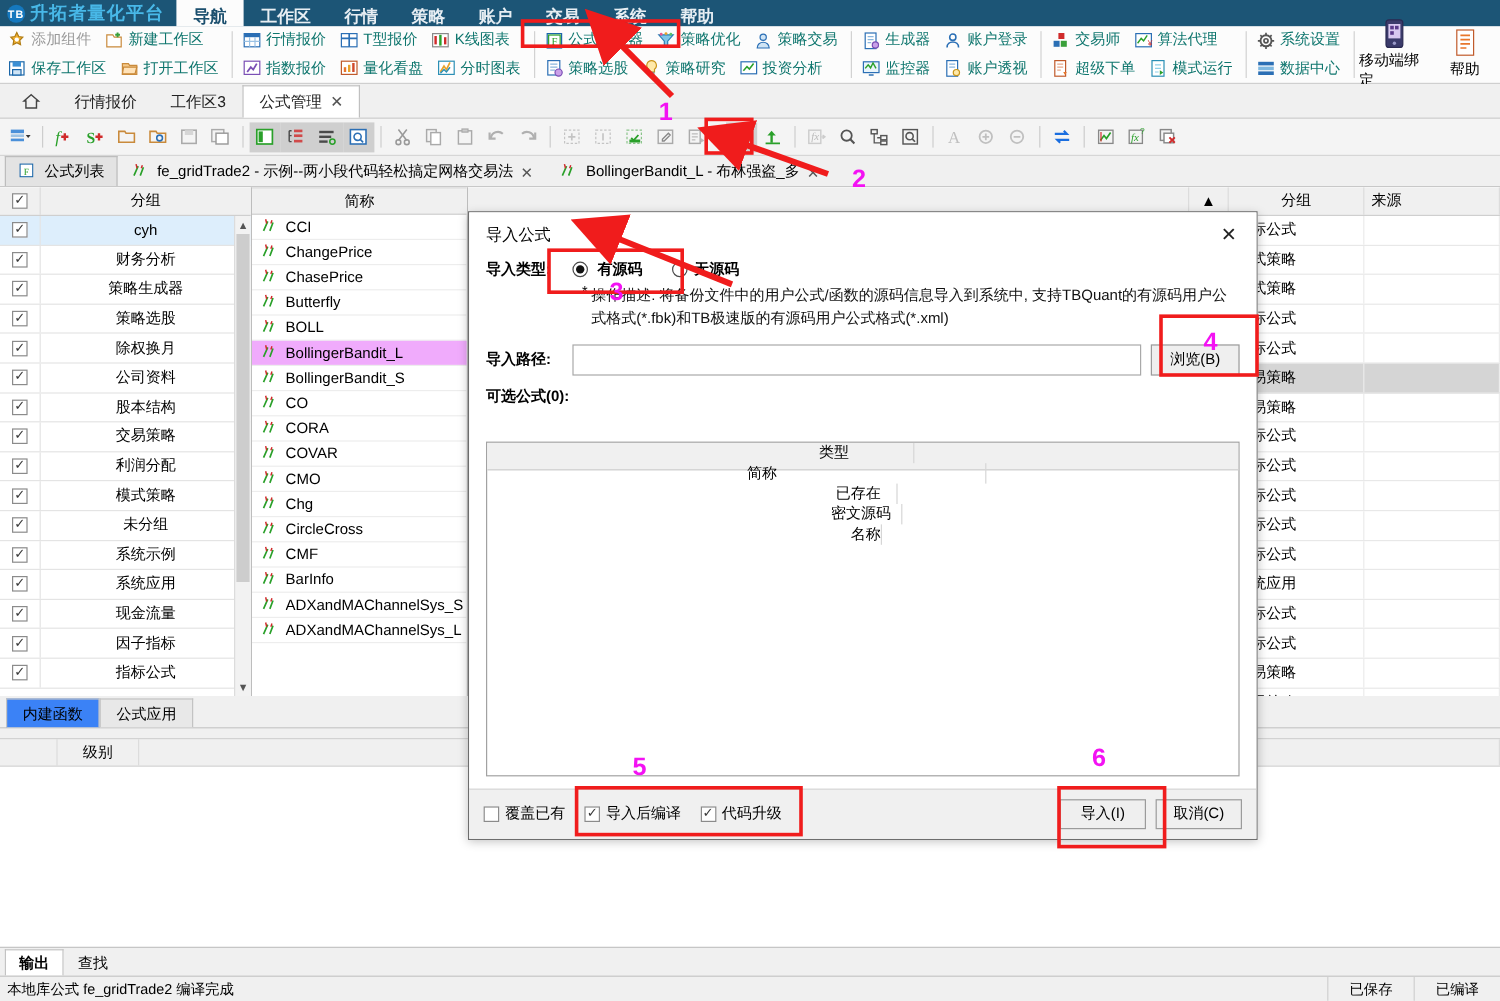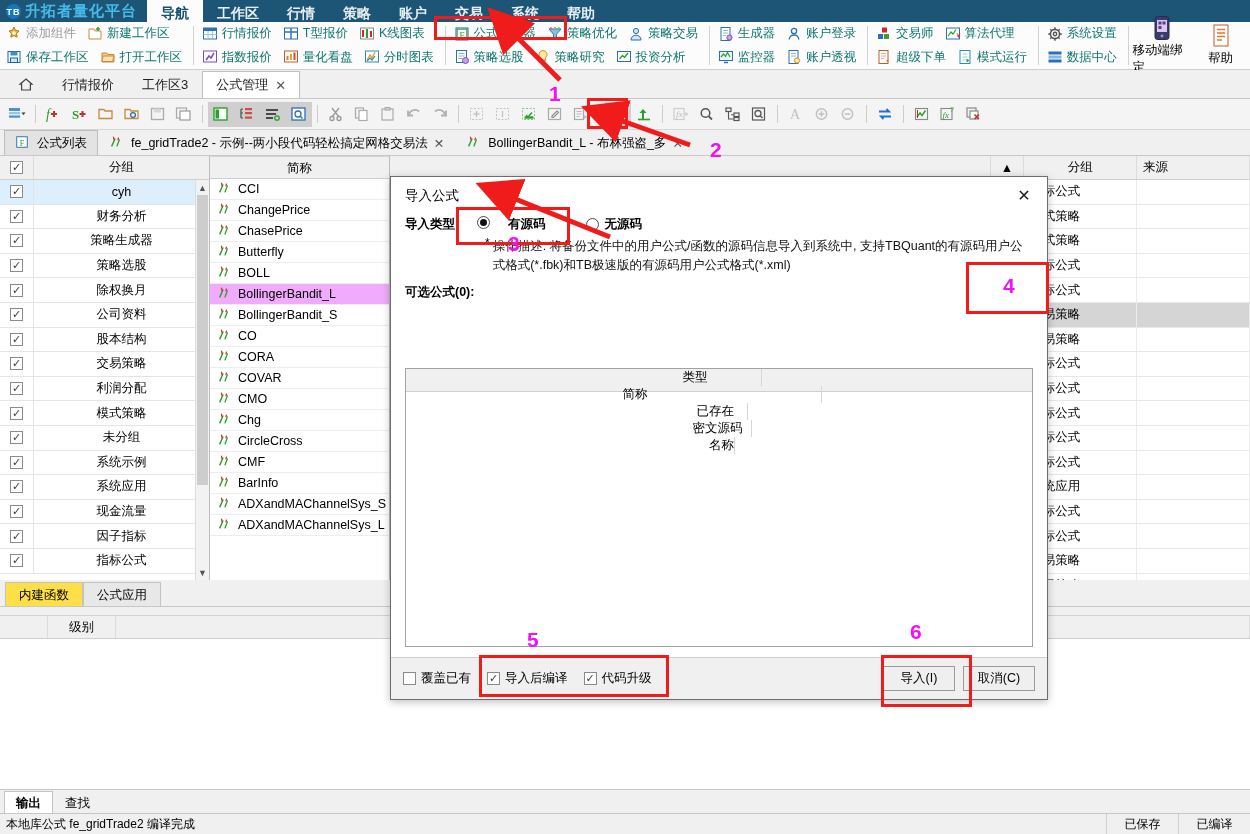--- a/index.html
+++ b/index.html
@@ -164,21 +164,21 @@
     align-items:center; padding-left:6px; }
 
   
   #lowtabs {
     position:absolute; left:0; top:580px; width:1250px; height:27px;
     background:#f0f0f0; border-bottom:1px solid #c8c8c8;
     display:flex; align-items:flex-end; padding-left:5px;
   }
   .ltab { height:24px; padding:0 13px; font-size:12.5px; line-height:24px;
     border:1px solid #c3c3c3; border-bottom:none; background:#e8e8e8; cursor:default; }
-  .ltab.sel { background:#fde047; }
+  .ltab.sel { background:#3b82f6; }
   #deschead {
     position:absolute; left:0; top:615px; width:1250px; height:24px;
     background:#f0f0f0; border-top:1px solid #d2d2d2; border-bottom:1px solid #cfcfcf;
     display:flex; align-items:center; font-size:12.5px;
   }
   #deschead .c { border-right:1px solid #dcdcdc; height:100%;
     display:flex; align-items:center; justify-content:center; }
   #descbody { position:absolute; left:0; top:639px; width:1250px; height:150px; background:#fff; }
 
   
@@ -1247,35 +1247,40 @@
 
 <div id="dialog">
   <div id="dlgtitle">
     <div class="t">导入公式</div>
     <div id="dlgclose">✕</div>
   </div>
   <div id="dlgbody">
 
     <div class="frow" style="margin-top:2px">
       <div class="flabel" style="width:72px">导入类型:</div>
-      <div style="display:flex;align-items:flex-start;gap:18px;margin-right:40px">
+      <div style="display:flex;align-items:center;gap:8px;margin-right:24px">
         <span class="radio on"></span>
         <span class="flabel">有源码</span>
       </div>
       <div style="display:flex;align-items:center;gap:6px">
         <span class="radio"></span>
         <span class="flabel">无源码</span>
       </div>
     </div>
 
     <div style="display:flex;margin:4px 0 0 80px">
       <span style="font-size:12px;margin-right:3px;line-height:1">*</span>
       <div class="desc" style="width:540px">操作描述: 将备份文件中的用户公式/函数的源码信息导入到系统中, 支持TBQuant的有源码用户公式格式(*.fbk)和TB极速版的有源码用户公式格式(*.xml)</div>
     </div>
 
+    <div class="frow" style="margin-top:12px">
+      <div class="flabel" style="width:72px">导入路径:</div>
+      <div id="pathinput" placeholder=""></div>
+      <div id="browsebtn" style="margin-left:8px">浏览(B)</div>
+    </div>
 
     <div class="flabel" style="margin-top:9px">可选公式(0):</div>
 
     <div id="tablewrap">
       <div class="th">
         <div class="c" style="width:18px"></div>
         <div class="c" style="width:26px"></div>
         <div class="c" style="width:85px">类型</div>
         <div class="c" style="width:24px"></div>
         <div class="c" style="width:205px">简称</div>

